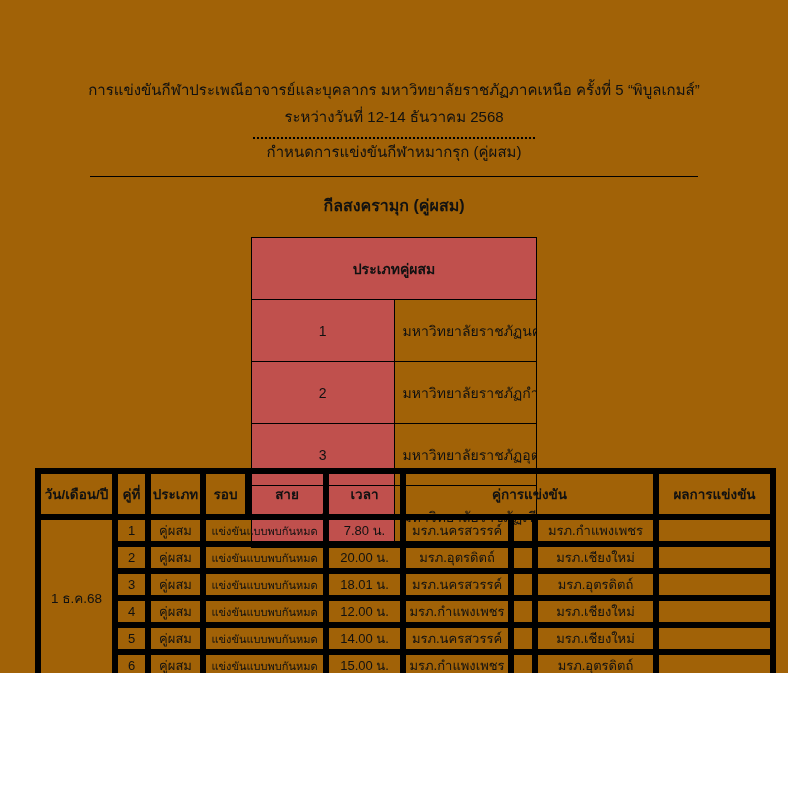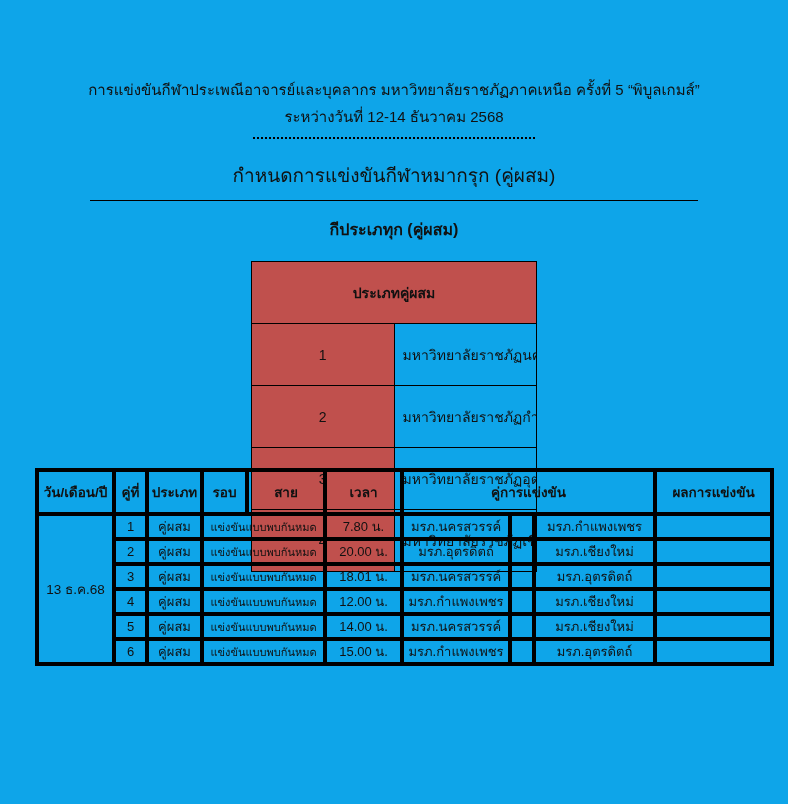--- a/index.html
+++ b/index.html
@@ -1,41 +1,40 @@
 <!DOCTYPE html>
 <html lang="th" style="--accent-red: #C0504D;"><head>
 <meta charset="utf-8">
 <style>
   html, body { margin: 0; padding: 0; background: #ffffff; }
   .page {
     position: relative;
     width: 788px;
-    height: 804px;
-    background: #0ea5e9;
+    height: 673px;
+    background: #a16207;
     overflow: hidden;
     font-family: "Liberation Sans", "DejaVu Sans", sans-serif;
     color: #111111;
   }
   
   .doc-title {
     padding-top: 76px;
     text-align: center;
     font-size: 15px;
     line-height: 27px;
   }
   .dotted-divider {
     width: 282px;
     height: 0;
     margin: 7px auto 0 auto;
     border-bottom: 2px dotted #000000;
   }
   .section-heading {
-    margin-top: 24px;
-    text-align: center;
-    font-size: 19px;
+    text-align: center;
+    font-size: 15px;
     line-height: 26px;
   }
   .solid-divider {
     width: 608px;
     height: 0;
     margin: 11px auto 0 auto;
     border-bottom: 1.5px solid #000000;
   }
   .sport-heading {
     margin-top: 16px;
@@ -77,21 +76,21 @@
   .schedule-table {
     position: absolute;
     left: 35px;
     top: 468px;
     border-collapse: collapse;
     table-layout: fixed;
     width: 735px;
     font-size: 13px;
   }
   .schedule-table th, .schedule-table td {
-    border: 4px solid #000000;
+    border: 6px solid #000000;
     padding: 0;
     text-align: center;
     overflow: hidden;
     white-space: nowrap;
   }
   .schedule-table thead th {
     height: 40px;
     font-size: 13.5px;
     font-weight: bold;
   }
@@ -110,21 +109,21 @@
   </div>
 
   <div class="dotted-divider"></div>
 
   <div class="section-heading">
     <div>กำหนดการแข่งขันกีฬาหมากรุก (คู่ผสม)</div>
   </div>
 
   <div class="solid-divider"></div>
 
-  <div class="sport-heading">กีประเภทุก (คู่ผสม)</div>
+  <div class="sport-heading">กีลสงครามุก (คู่ผสม)</div>
 
   <table class="category-table">
     <thead>
       <tr>
         <th class="cat-header" colspan="2">ประเภทคู่ผสม</th>
       </tr>
     </thead>
     <tbody>
       <tr>
         <td class="cat-no">1</td>
@@ -165,21 +164,21 @@
         <th>ประเภท</th>
         <th>รอบ</th>
         <th>สาย</th>
         <th>เวลา</th>
         <th colspan="3">คู่การแข่งขัน</th>
         <th>ผลการแข่งขัน</th>
       </tr>
     </thead>
     <tbody>
       <tr>
-        <td class="date-cell" rowspan="6">13 ธ.ค.68</td>
+        <td class="date-cell" rowspan="6">1 ธ.ค.68</td>
         <td>1</td>
         <td>คู่ผสม</td>
         <td class="round-cell" colspan="2">แข่งขันแบบพบกันหมด</td>
         <td>7.80 น.</td>
         <td>มรภ.นครสวรรค์</td>
         <td></td>
         <td>มรภ.กำแพงเพชร</td>
         <td></td>
       </tr>
       <tr>

